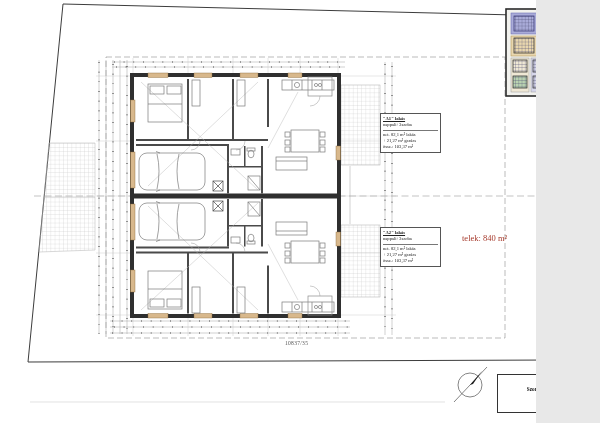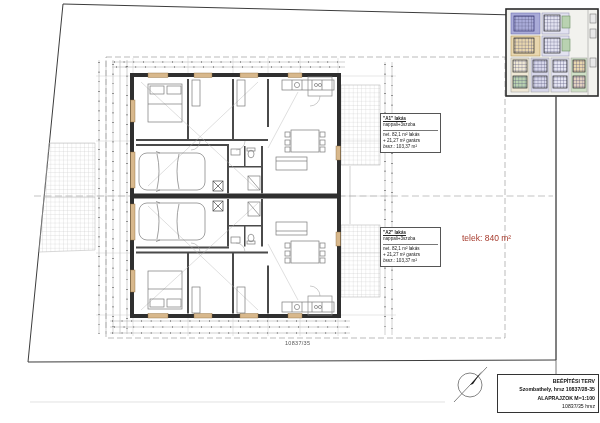--- a/index.html
+++ b/index.html
@@ -1,17 +1,17 @@
 <!DOCTYPE html>
 <html><head>
 <meta charset="utf-8">
 <style>
   html,body{margin:0;padding:0;background:#e8e8e8;}
-  #page{position:relative;width:600px;height:423px;background:#ffffff;overflow:hidden;
-        font-family:Liberation Sans, sans-serif;}
+  #page{position:relative;width:536px;height:423px;background:#ffffff;overflow:hidden;
+        font-family:Liberation Serif, serif;}
   #plan-svg{position:absolute;left:0;top:0;}
   .overlay{position:absolute;color:#222;}
   .unit-box{background:#fff;border:1px solid #555;font-size:4.6px;line-height:1.3;
             padding:2px 2px;width:55px;}
   .unit-box .title{font-weight:bold;text-decoration:underline;}
   .unit-box .divider{border-top:0.5px solid #777;margin:2px 0 1.5px 0;height:0;}
   #box-a1{left:380px;top:113px;}
   #box-a2{left:380px;top:227px;}
   #plot-area-label{left:462px;top:233px;font-size:8.5px;color:#a63a2c;}
   #parcel-label{left:285px;top:340px;font-size:5.5px;color:#555;letter-spacing:0.3px;}

